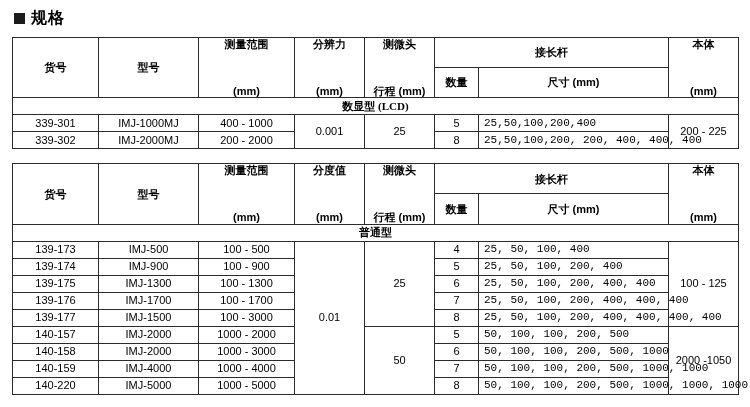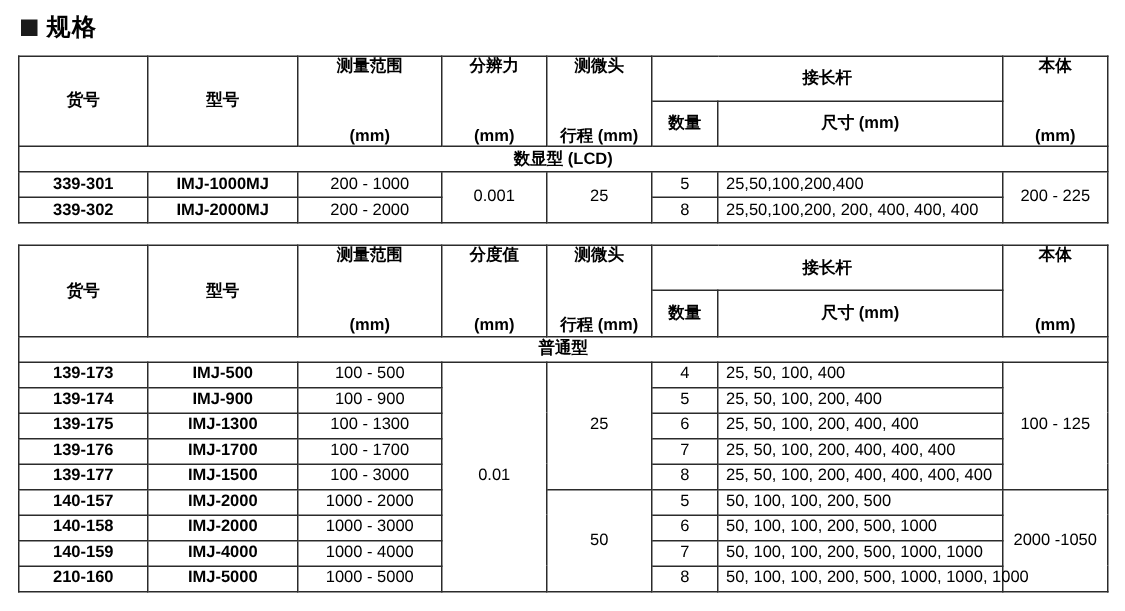--- a/index.html
+++ b/index.html
@@ -65,32 +65,33 @@
     font-size: 11px;
     display: block;
     margin-top: 34px;
   }
   .grp td {
     text-align: left;
     font-weight: bold;
     font-size: 11px;
     padding: 2px 6px;
     background: #ffffff;
+    font-family: Liberation Serif, serif;
   }
   .cell-l {
     text-align: left !important;
     padding-left: 5px !important;
   }
   .b {
-    font-weight: bold;
+    font-weight: normal;
   }
   .pad {
     padding: 2px 3px;
   }
-  .nowrap { white-space: nowrap; }
+  .nowrap { white-space: nowrap; font-family: Liberation Mono, monospace; }
 </style>
 </head>
 <body>
 
 <div class="page">
 
   <div class="title-row">
     <span class="title-marker"></span>
     <span class="title-text">规格</span>
   </div>
@@ -131,21 +132,21 @@
       <tr class="hdr">
         <td>数量</td>
         <td>尺寸 (mm)</td>
       </tr>
       <tr class="grp">
         <td colspan="8">数显型 (LCD)</td>
       </tr>
       <tr>
         <td class="b pad">339-301</td>
         <td class="b pad">IMJ-1000MJ</td>
-        <td class="pad">200 - 1000</td>
+        <td class="pad">400 - 1000</td>
         <td rowspan="2">0.001</td>
         <td rowspan="2">25</td>
         <td class="pad">5</td>
         <td class="cell-l pad nowrap">25,50,100,200,400</td>
         <td rowspan="2">200 - 225</td>
       </tr>
       <tr>
         <td class="b pad">339-302</td>
         <td class="b pad">IMJ-2000MJ</td>
         <td class="pad">200 - 2000</td>
@@ -252,21 +253,21 @@
         <td class="cell-l pad nowrap">50, 100, 100, 200, 500, 1000</td>
       </tr>
       <tr>
         <td class="b pad">140-159</td>
         <td class="b pad">IMJ-4000</td>
         <td class="pad">1000 - 4000</td>
         <td class="pad">7</td>
         <td class="cell-l pad nowrap">50, 100, 100, 200, 500, 1000, 1000</td>
       </tr>
       <tr>
-        <td class="b pad">210-160</td>
+        <td class="b pad">140-220</td>
         <td class="b pad">IMJ-5000</td>
         <td class="pad">1000 - 5000</td>
         <td class="pad">8</td>
         <td class="cell-l pad nowrap">50, 100, 100, 200, 500, 1000, 1000, 1000</td>
       </tr>
     </tbody>
   </table>
 
 </div>
 

